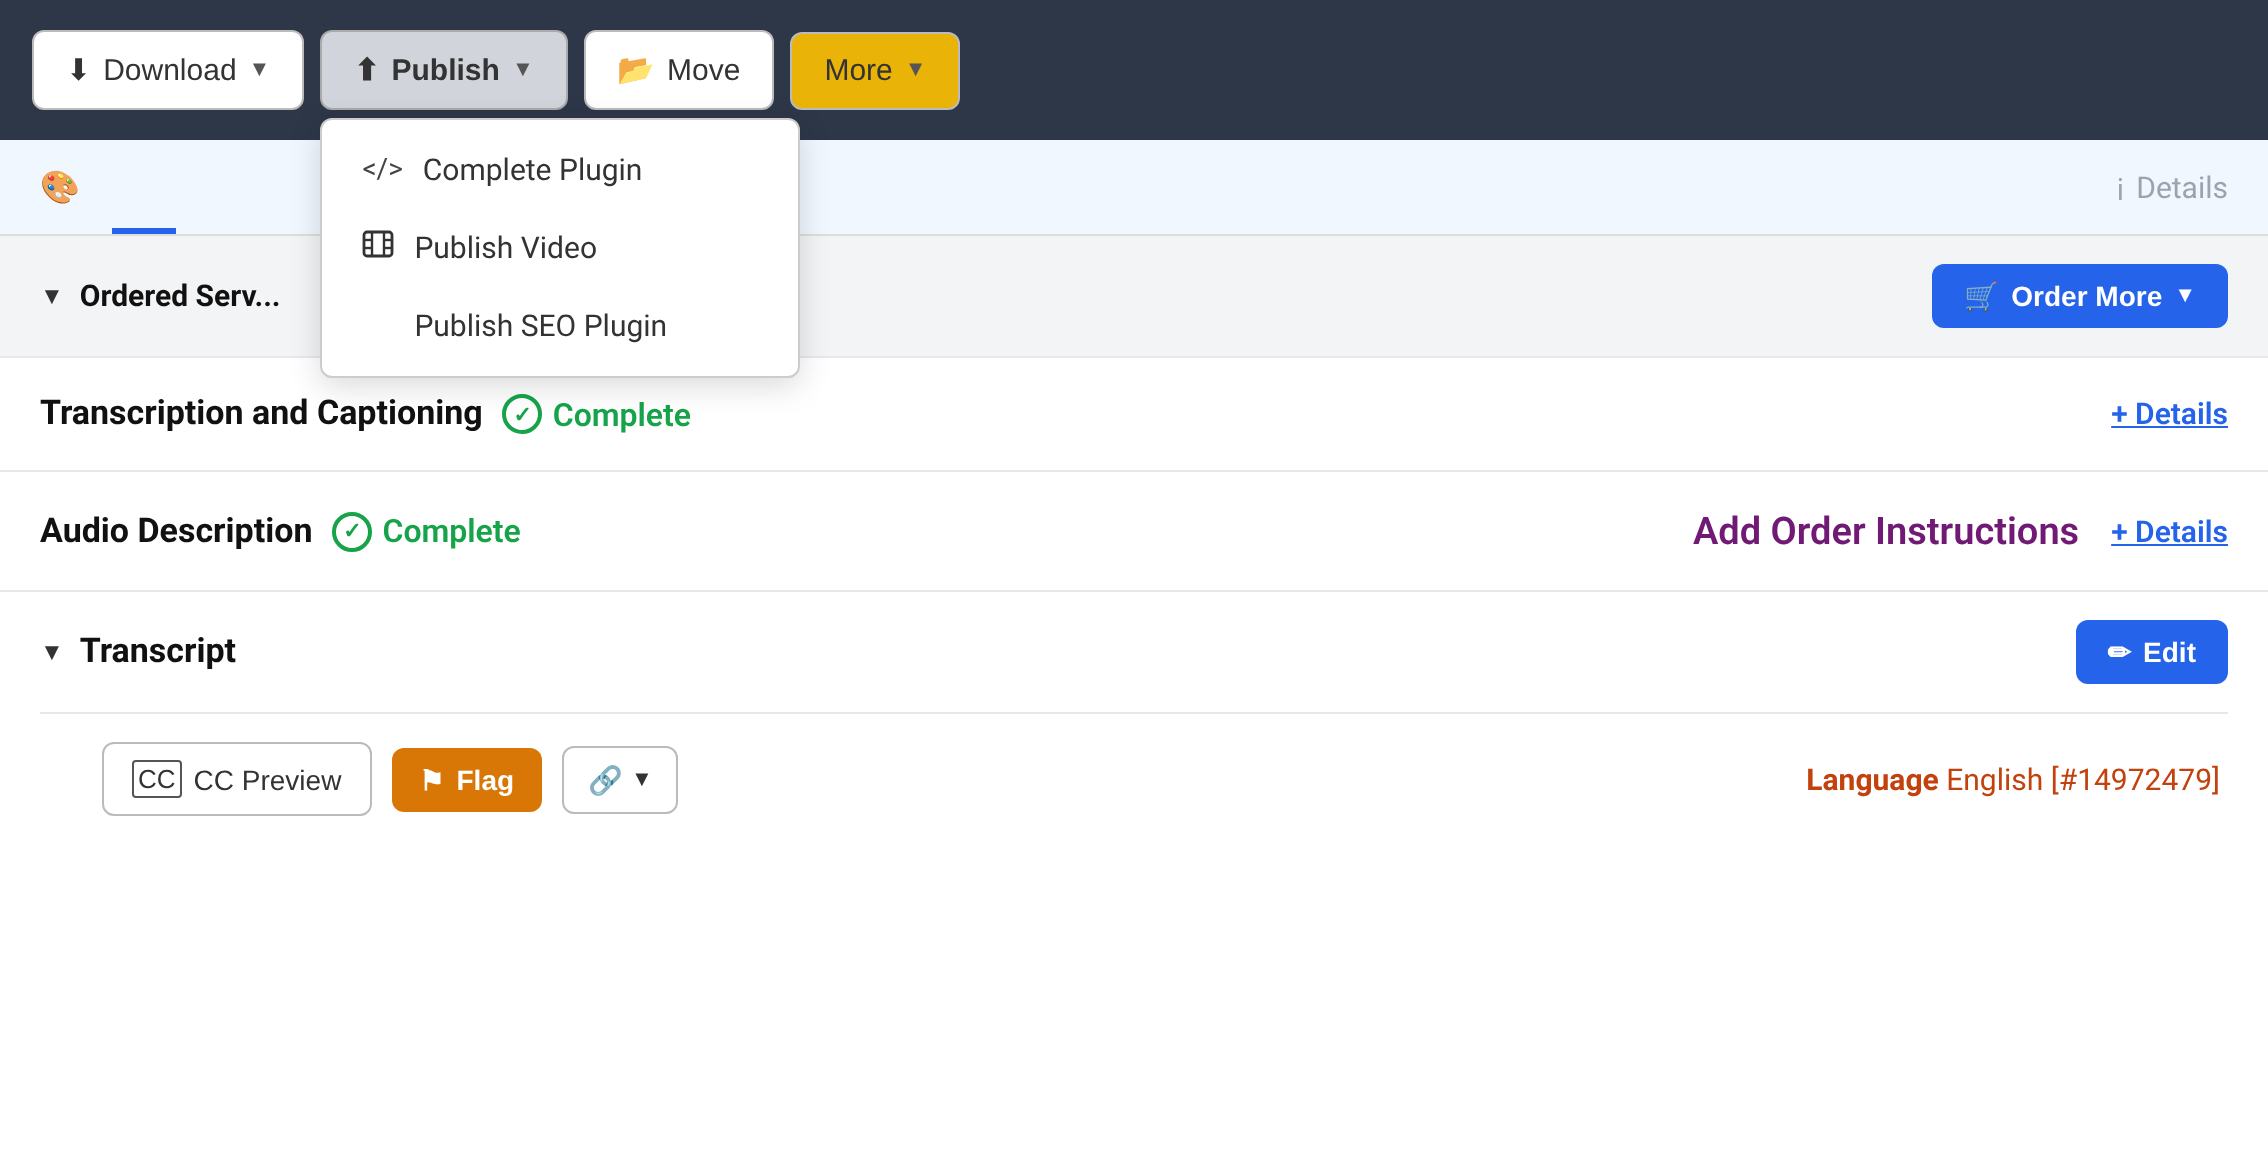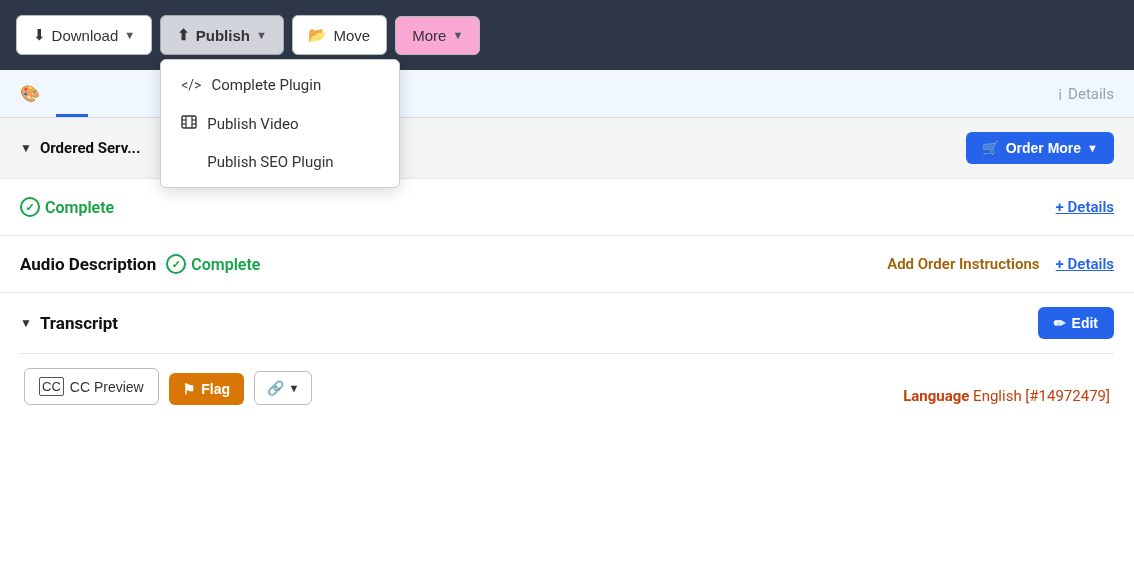--- a/index.html
+++ b/index.html
@@ -46,21 +46,21 @@
       color: #333;
       font-weight: 600;
     }
 
     .btn-move {
       background: #fff;
       border: 1px solid #bbb;
     }
 
     .btn-more {
-      background: #f9a8d4;
+      background: #eab308;
       border: 1px solid #bbb;
     }
 
     .caret {
       font-size: 11px;
       color: #555;
     }
 
     
     .dropdown-container {
@@ -209,22 +209,22 @@
     }
 
     .service-actions {
       margin-left: auto;
       display: flex;
       align-items: center;
       gap: 16px;
     }
 
     .add-order-link {
-      color: #a16207;
-      font-size: 15px;
+      color: #701a75;
+      font-size: 19px;
       font-weight: 600;
       cursor: pointer;
       text-decoration: none;
     }
 
     .details-plus-link {
       color: #2563eb;
       font-size: 15px;
       font-weight: 600;
       cursor: pointer;
@@ -263,23 +263,24 @@
       font-weight: 600;
       cursor: pointer;
       display: flex;
       align-items: center;
       gap: 6px;
     }
 
     
     .transcript-controls {
       display: flex;
-      align-items: flex-end;
+      align-items: center;
       padding: 14px 4px;
       gap: 10px;
+      margin-left: 27px;
     }
 
     .cc-preview-btn {
       display: flex;
       align-items: center;
       gap: 6px;
       padding: 8px 14px;
       border: 1px solid #bbb;
       border-radius: 6px;
       background: #fff;
@@ -406,20 +407,21 @@
   </div>
   <button class="order-more-btn">
     <span>🛒</span>
     <span>Order More</span>
     <span style="font-size:11px;">▼</span>
   </button>
 </div>
 
 <div class="service-row">
   <div class="service-name">
+    <span>Transcription and Captioning</span>
     <div class="status-complete">
       <div class="check-circle">✓</div>
       <span>Complete</span>
     </div>
   </div>
   <div class="service-actions">
     <span class="details-plus-link">+ Details</span>
   </div>
 </div>
 

